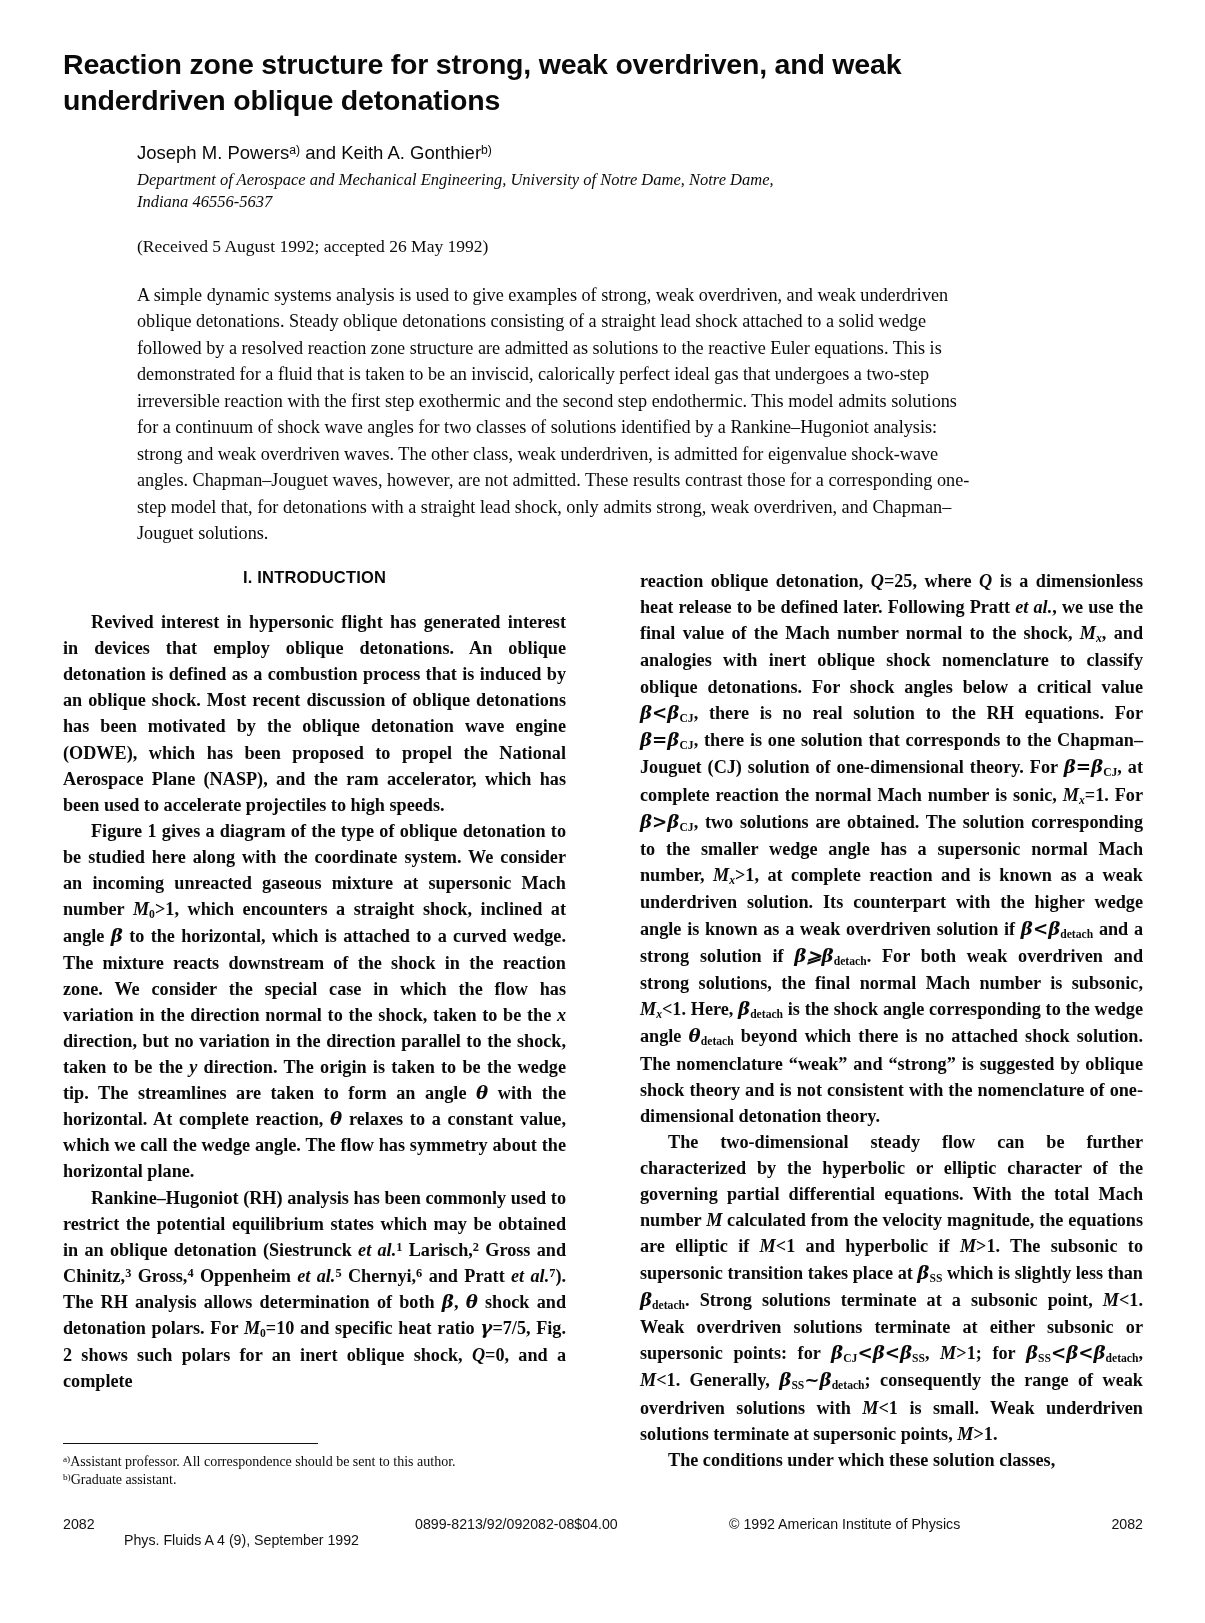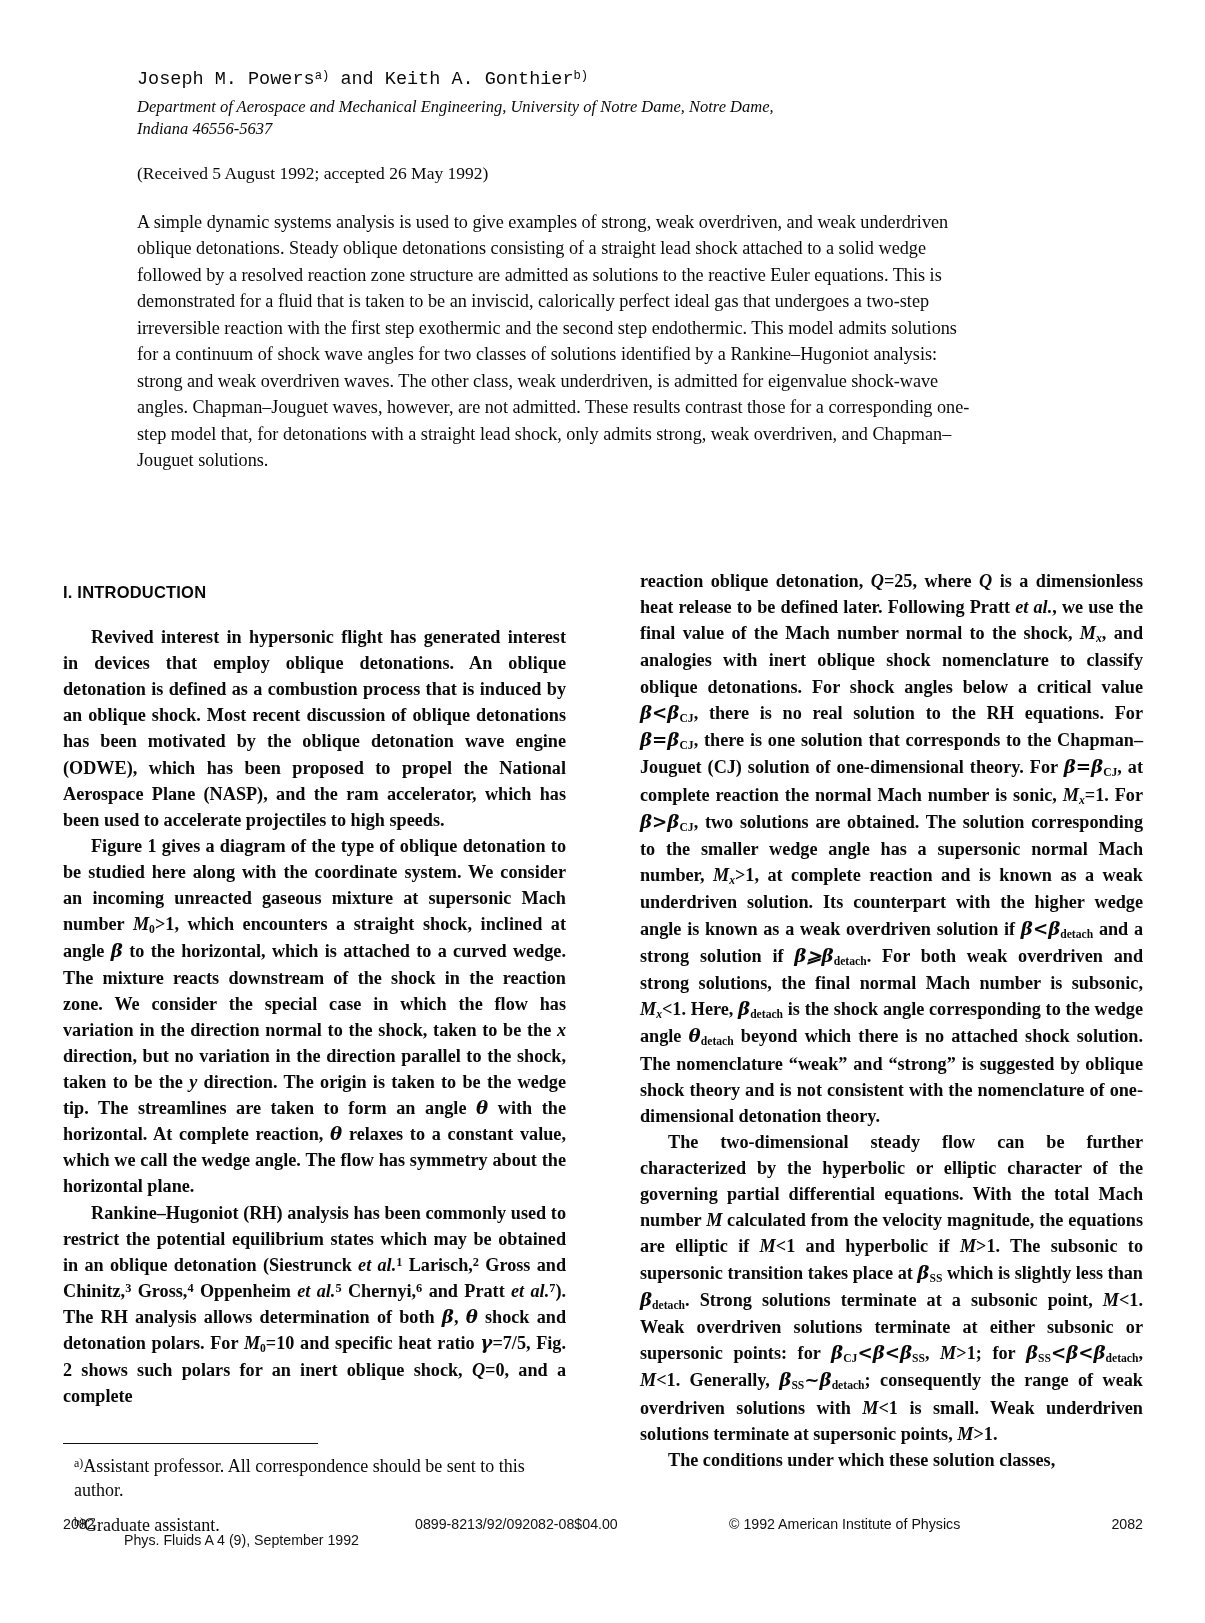--- a/index.html
+++ b/index.html
@@ -36,21 +36,21 @@
     width: 900px;
   }
 
   
   .byline-block {
     margin-left: 74px;
     margin-top: 22px;
     width: 840px;
   }
   .authors {
-    font-family: Liberation Mono, monospace;
+    font-family: Liberation Sans, sans-serif;
     font-size: 18.5px;
     line-height: 1.25;
     margin: 0;
   }
   .affiliation {
     font-family: "Liberation Serif", serif;
     font-style: italic;
     font-size: 16.5px;
     line-height: 1.33;
     margin: 5px 0 0 0;
@@ -88,21 +88,22 @@
     width: 503px;
   }
   .col-left { left: 0; }
   .col-right { left: 577px; }
 
   .section-head {
     font-family: "Liberation Sans", sans-serif;
     font-weight: bold;
     font-size: 16.5px;
     letter-spacing: 0.2px;
-    margin: 15px 0 22px 0;
+    margin: 0 0 22px 0;
+    text-align: center;
   }
 
   .body-text p {
     font-family: "Liberation Serif", serif;
     font-size: 18.2px;
     line-height: 1.435;
     margin: 0;
     text-align: justify;
     text-indent: 28px;
     hyphens: none;
@@ -145,23 +146,23 @@
     width: 503px;
   }
   .footnote-rule {
     width: 255px;
     height: 0;
     border-top: 1.6px solid #111;
     margin: 0 0 9px 0;
   }
   .footnotes p {
     font-family: "Liberation Serif", serif;
-    font-size: 18px;
+    font-size: 14px;
     line-height: 1.32;
-    margin: 11px;
+    margin: 0;
   }
 
   
   .page-footer {
     position: absolute;
     left: 63px;
     top: 1516px;
     width: 1080px;
     font-family: "Liberation Sans", sans-serif;
     font-size: 14.2px;
@@ -174,20 +175,21 @@
   .f-copy   { left: 666px; }
   .f-pageR  { right: 0px; }
 </style>
 </head>
 <body>
 
 <div class="page">
 
   <div class="content">
 
+    <h1 class="title">Reaction zone structure for strong, weak overdriven, and weak underdriven oblique detonations</h1>
 
     <div class="byline-block">
       <div class="authors"><span>Joseph M. Powers</span><sup class="fn">a)</sup><span> and Keith A. Gonthier</span><sup class="fn">b)</sup></div>
 
       <div class="affiliation">
         <div>Department of Aerospace and Mechanical Engineering, University of Notre Dame, Notre Dame,</div>
         <div>Indiana 46556-5637</div>
       </div>
 
       <div class="received">(Received 5 August 1992; accepted 26 May 1992)</div>

